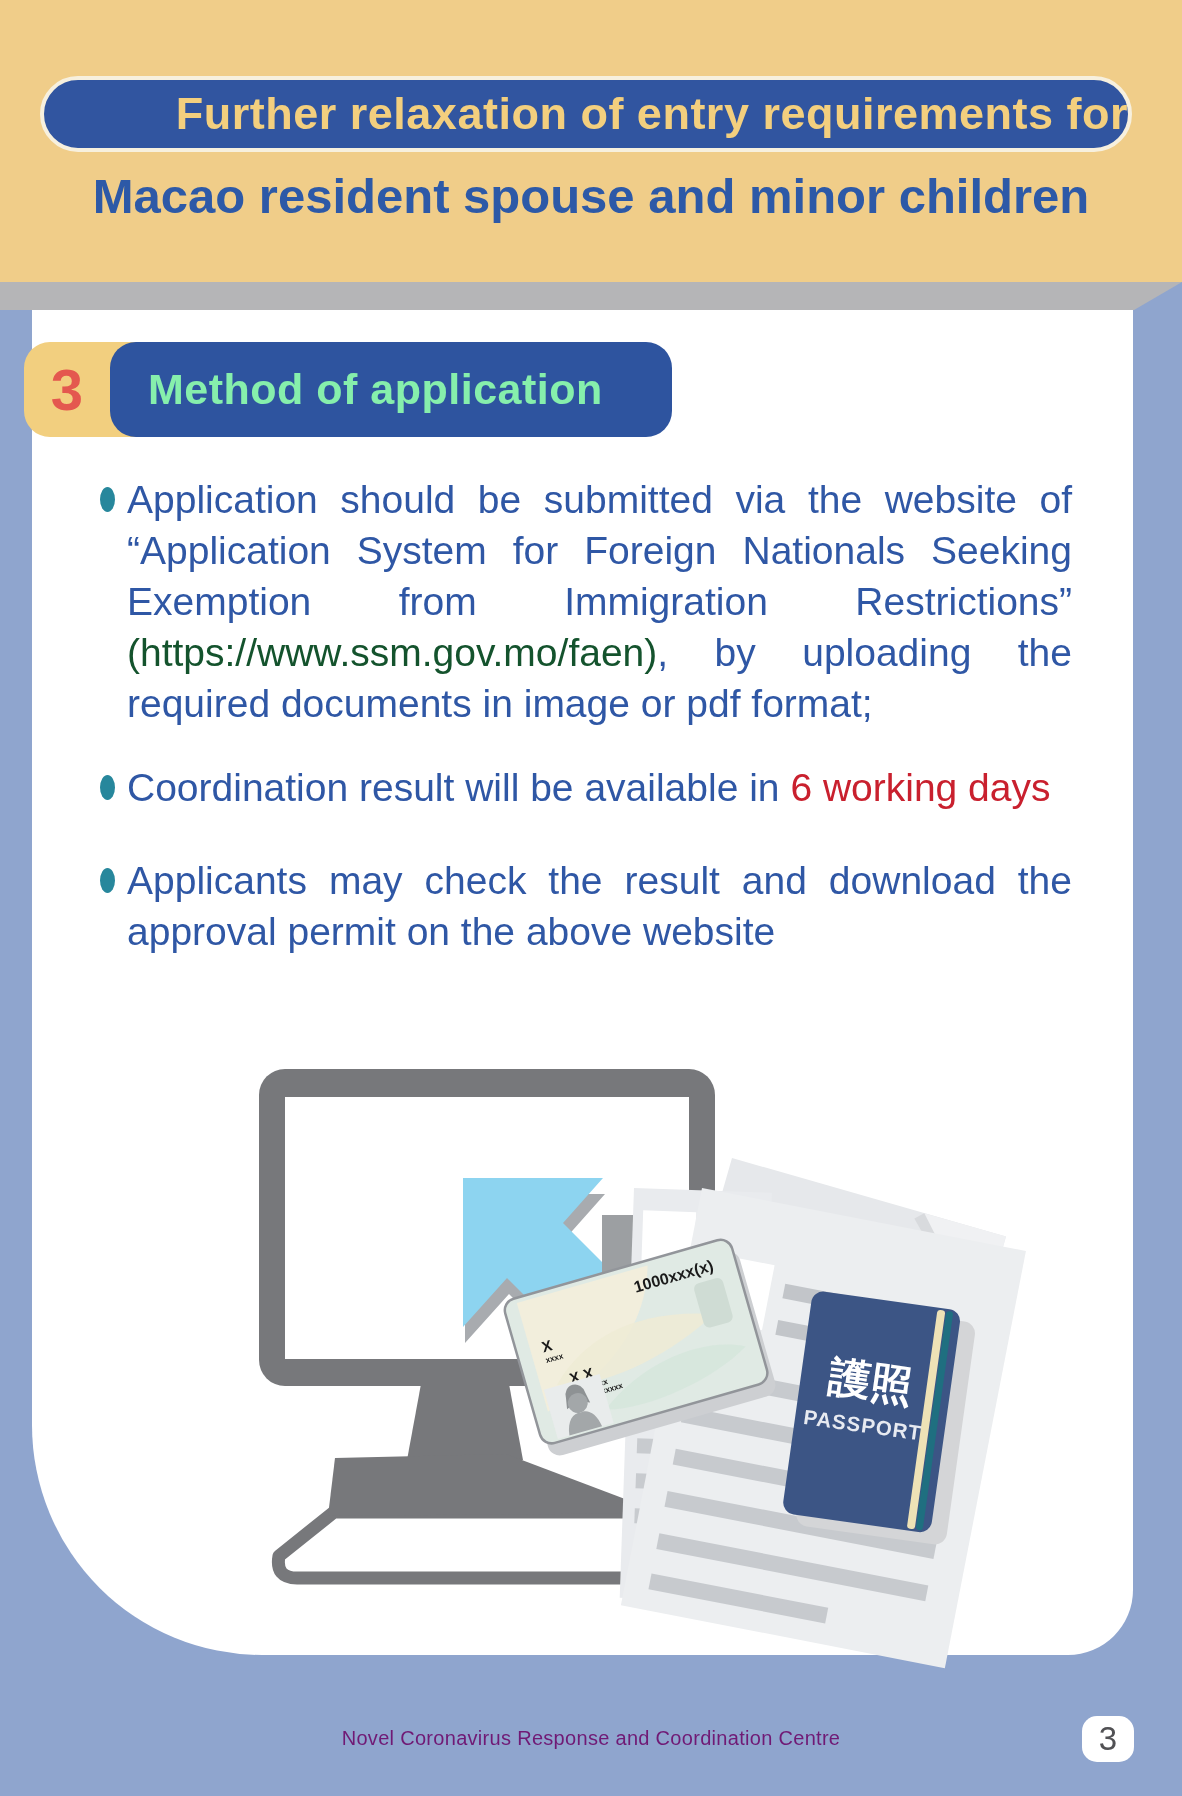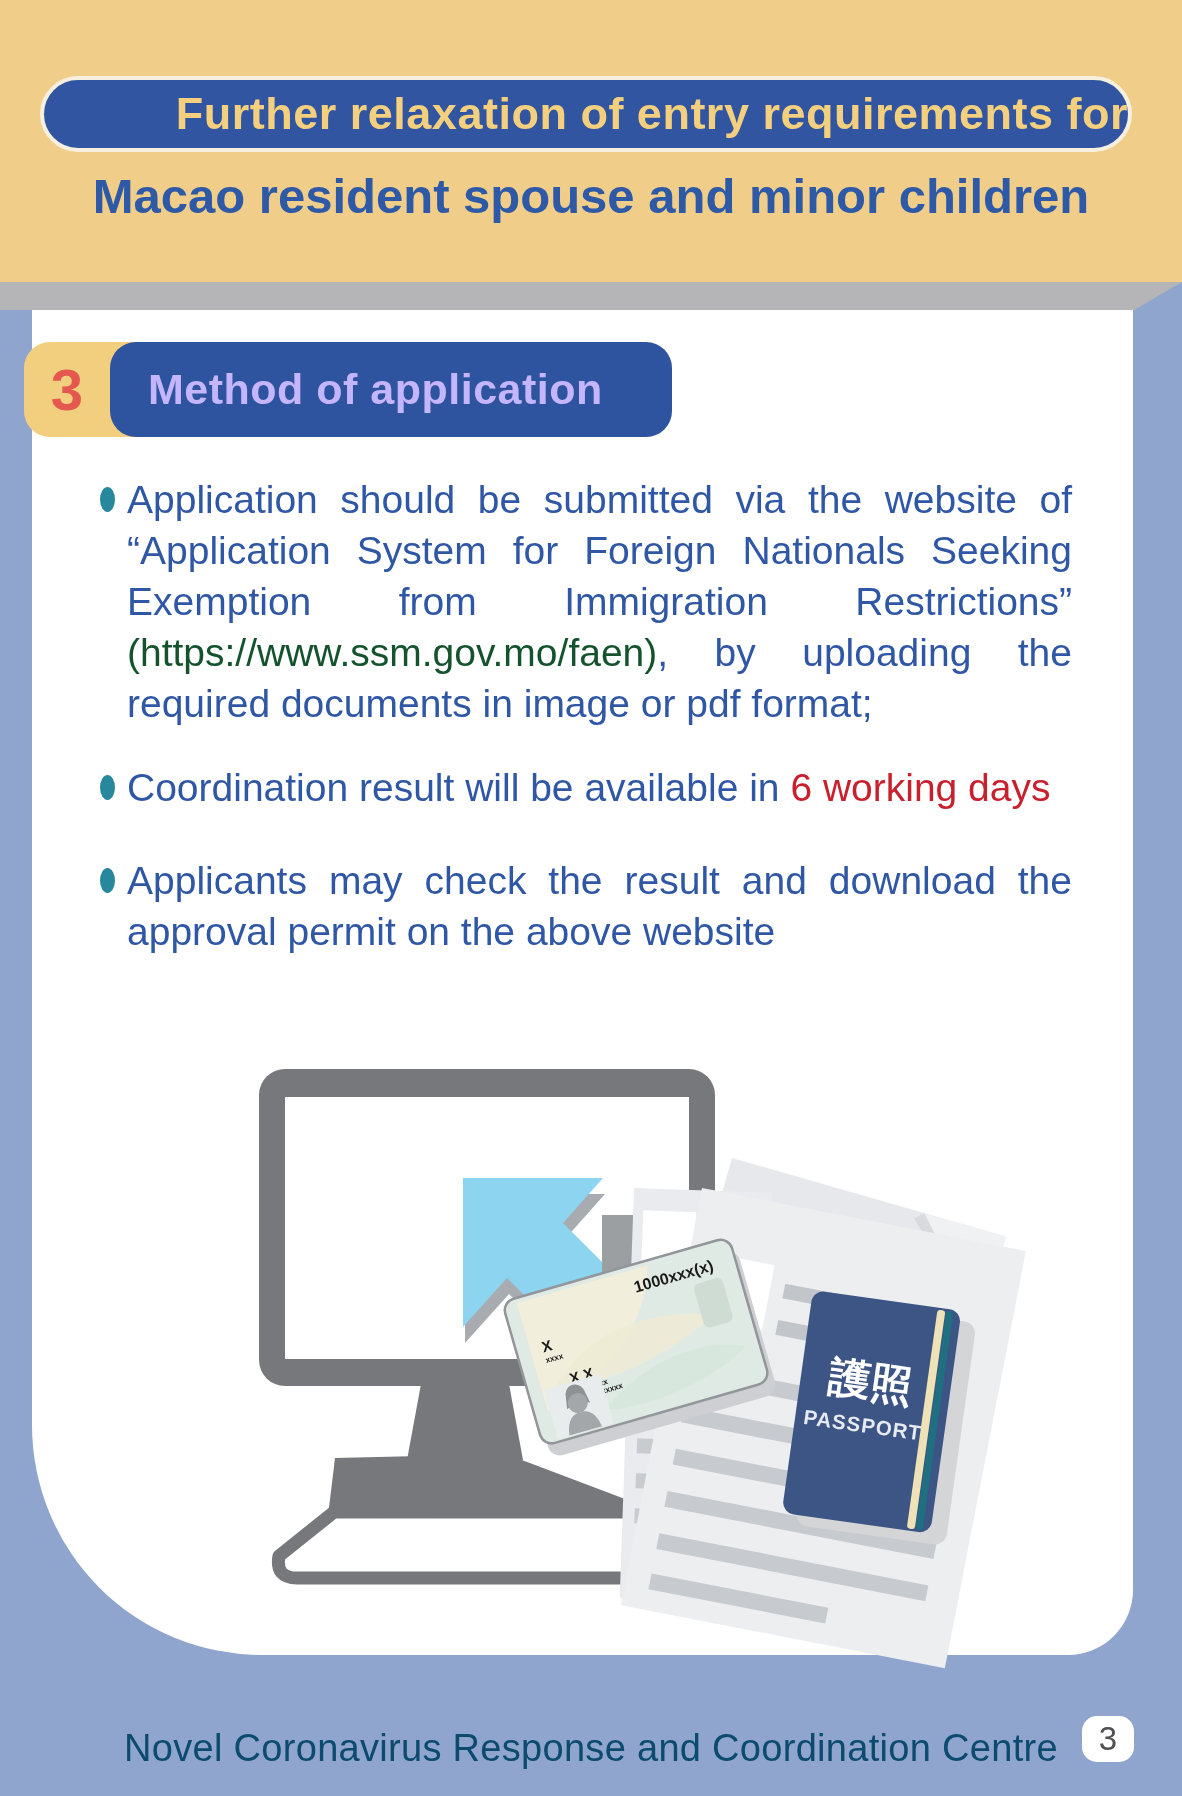--- a/index.html
+++ b/index.html
@@ -38,39 +38,39 @@
     background:#F2CF7F; border-radius:26px 0 0 26px;
   }
   .section-number{
     position:absolute; left:24px; top:342px; width:86px; height:95px; line-height:95px;
     text-align:center; color:#E4584F; font-size:58px; font-weight:700;
   }
   .section-heading-box{
     position:absolute; left:110px; top:342px; width:562px; height:95px;
     background:#2E549F; border-radius:26px; line-height:95px; padding-left:38px;
   }
-  .section-heading{ color:#c4b5fd; font-size:43px; font-weight:700; letter-spacing:0.5px; }
+  .section-heading{ color:#86efac; font-size:43px; font-weight:700; letter-spacing:0.5px; }
   
   .bullet-list{ position:absolute; left:100px; top:474px; width:972px; }
   .bullet{ position:relative; padding-left:27px; font-size:39px; line-height:51px;
            color:#2F57A5; text-align:justify; }
   .bullet + .bullet.gap-a{ margin-top:33px; }
   .bullet + .bullet.gap-b{ margin-top:42px; }
   .bullet-dot{
     position:absolute; left:0; top:13px; width:15px; height:25px;
     background:#27879C; border-radius:50%;
   }
   .t-url{ color:#14532d; }
   .t-red{ color:#C9202E; }
   
   .illustration{ position:absolute; left:150px; top:1040px; width:950px; height:640px; }
   
   .footer-text{
     position:absolute; left:0; top:1727px; width:1182px; text-align:center;
-    color:#0c4a6e; font-size:38px; font-weight:400; letter-spacing:0.3px;
+    color:#701a75; font-size:20px; font-weight:400; letter-spacing:0.3px;
   }
   .page-badge{
     position:absolute; left:1082px; top:1716px; width:52px; height:46px;
     background:#ffffff; border-radius:15px; text-align:center; line-height:46px;
     color:#515154; font-size:33px; font-weight:400;
   }
   .cjk{ font-family:"DejaVu Sans","Liberation Sans",sans-serif; }
 </style>
 </head>
 <body>

